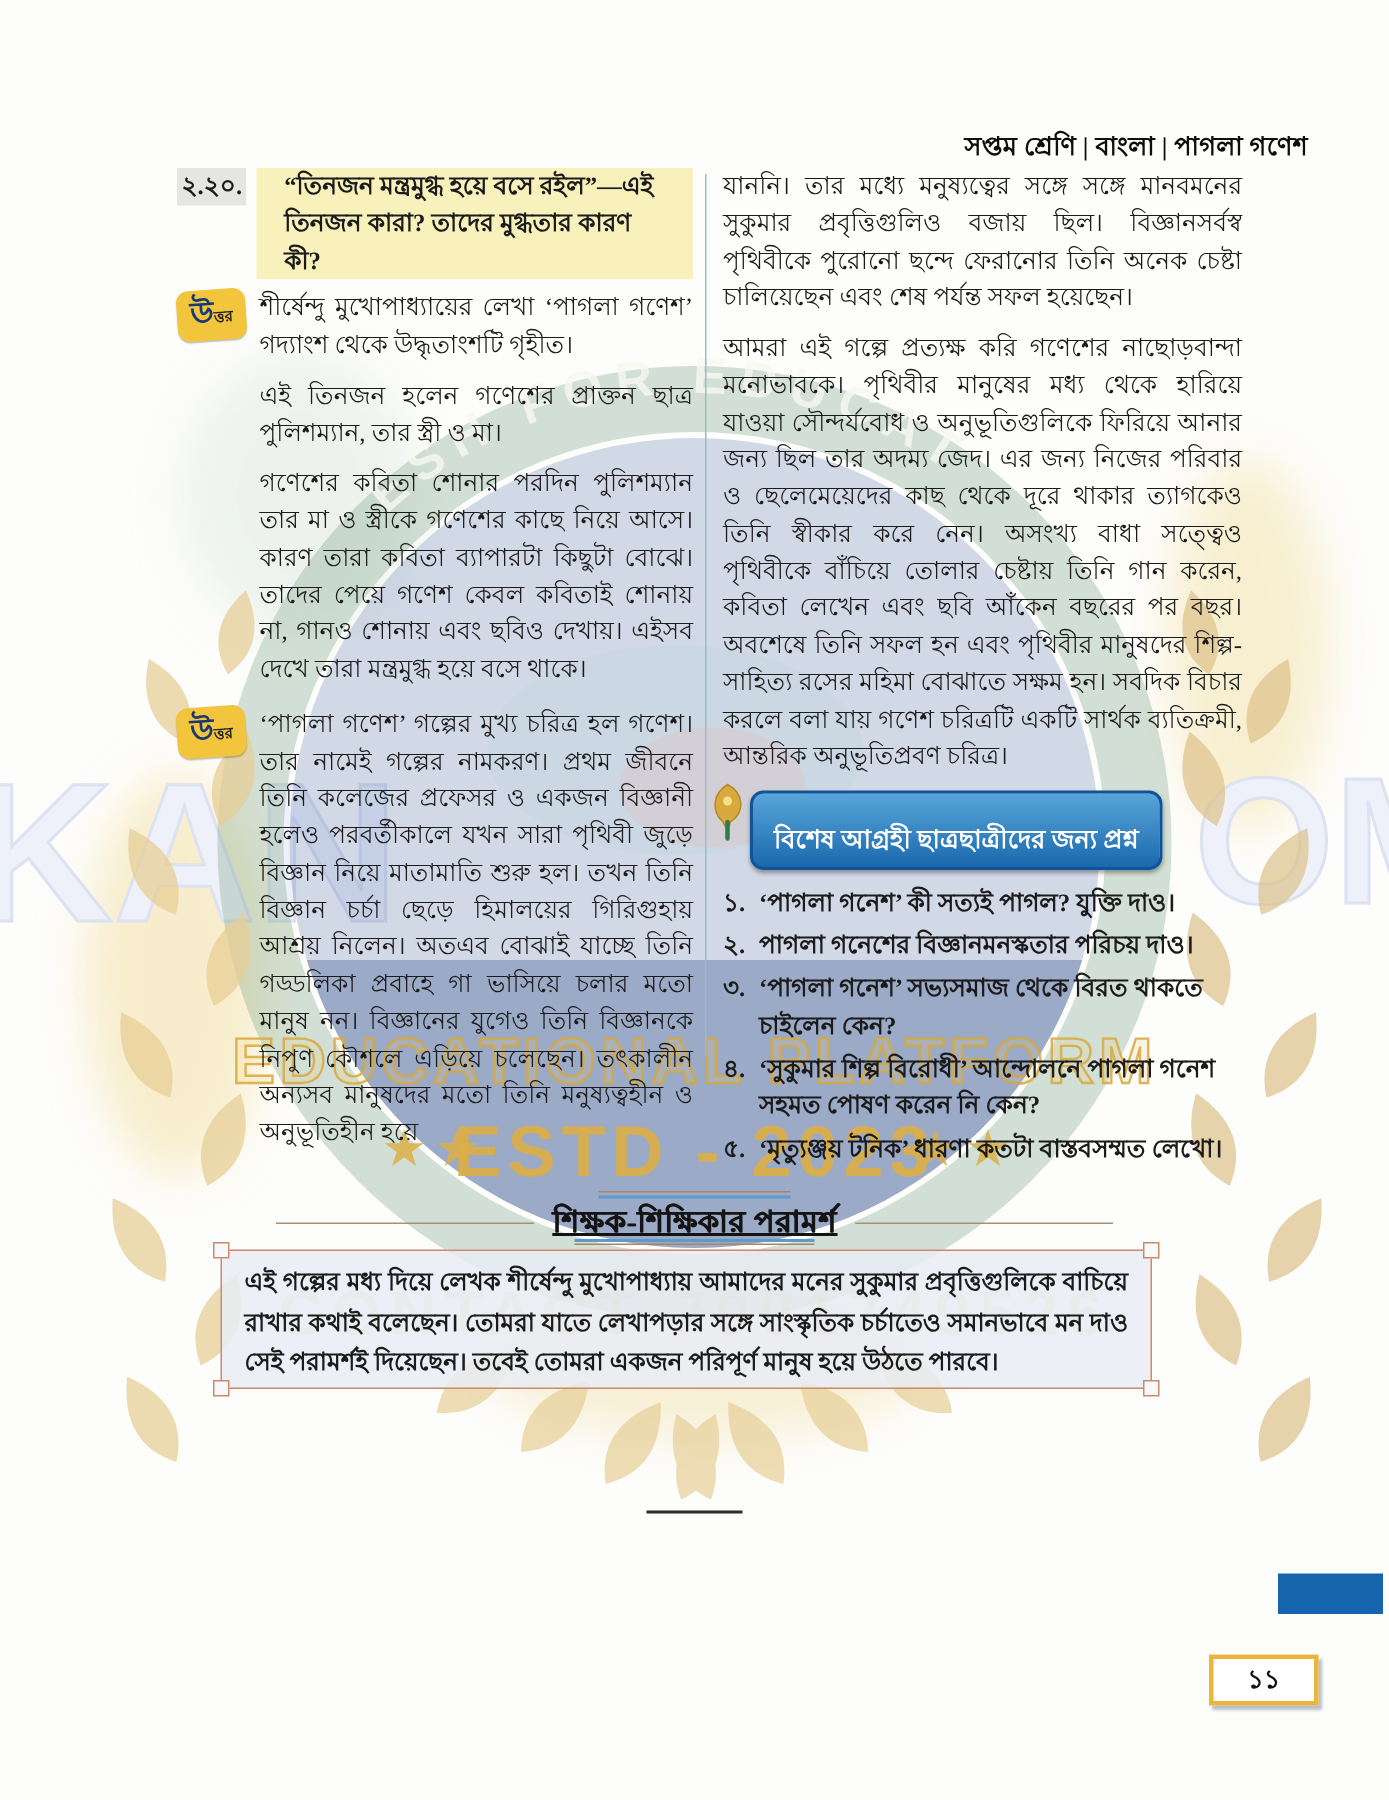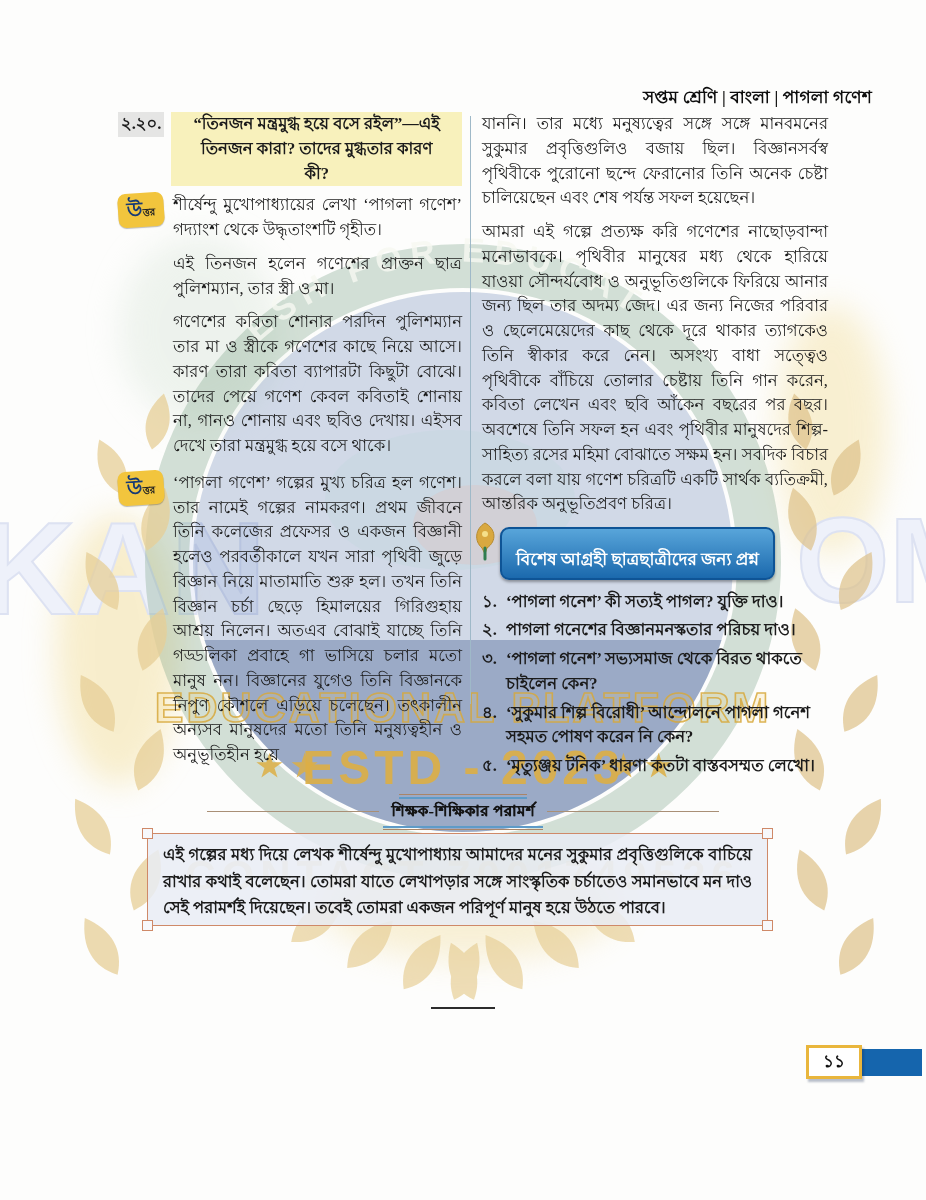--- a/index.html
+++ b/index.html
@@ -14,21 +14,21 @@
 
   
   .hdr{position:absolute;top:84px;right:54px;font-size:17px;font-weight:700;color:#0d0d0d;letter-spacing:.2px;}
 
   
   .col{position:absolute;top:112px;font-size:16.5px;line-height:1.5;}
   .left-col{left:118px;width:344px;}
   .right-col{left:482px;width:346px;}
   .divider{position:absolute;left:470px;top:116px;width:1px;height:588px;background:#9fb9c8;}
 
-  .q-row{display:flex;gap:7px;font-weight:700;margin-bottom:7px;text-align:center;}
+  .q-row{display:flex;gap:7px;font-weight:700;margin-bottom:7px;}
   .q-num{flex:0 0 auto;background:#e5e5e4;padding:0 3px;align-self:flex-start;}
   .q-text{background:rgba(247,239,176,.85);padding:0 18px;}
 
   .ans-row{display:flex;gap:9px;margin-bottom:12px;}
   .ans-icon{flex:0 0 38px;align-self:flex-start;background:#f2c53d;border-radius:8px;
     padding:1px 4px 3px;transform:rotate(-4deg);box-shadow:0 1px 1px rgba(0,0,0,.25);
     white-space:nowrap;text-align:center;}
   .ans-u{font-size:20px;font-weight:800;color:#173a75;}
   .ans-rest{font-size:10px;font-weight:700;color:#222;}
   .ans-body p{margin:0 0 9px;text-align:justify;}
@@ -45,35 +45,35 @@
   .sq{display:flex;margin-bottom:4px;font-weight:600;}
   .sq-num{flex:0 0 24px;}
   .sq-text{flex:1;}
 
   
   .mini-rule{position:absolute;left:50%;transform:translateX(-50%);height:0;}
   .rule-brown{border-top:1.6px solid #a98568;}
   .rule-blue{border-top:2px solid #5e9bc8;}
   .advice-title-row{position:absolute;top:799px;left:0;right:0;display:flex;align-items:center;justify-content:center;gap:12px;}
   .advice-side-rule{width:172px;height:1.4px;background:#a98f76;}
-  .advice-title{font-size:15px;font-weight:900;letter-spacing:.5px;color:#141414;
-    text-shadow:.6px 0 0 #141414;}
+  .advice-title{font-size:20px;font-weight:900;letter-spacing:.5px;color:#141414;
+    text-shadow:.6px 0 0 #141414;text-decoration:underline;}
   .advice-box{position:absolute;left:147px;right:158px;top:833px;height:93px;
     background:rgba(233,236,245,.85);border:1.6px solid #cf8968;box-sizing:border-box;
     padding:8px 15px;font-family:Liberation Serif, serif;}
   .advice-box p{margin:0;text-align:justify;font-size:16.4px;font-weight:600;line-height:1.62;}
   .corner{position:absolute;width:9px;height:9px;background:#f7f8fb;border:1.4px solid #cf8968;}
   .c-tl{left:-6px;top:-6px;} .c-tr{right:-6px;top:-6px;}
   .c-bl{left:-6px;bottom:-6px;} .c-br{right:-6px;bottom:-6px;}
 
   .center-dash{position:absolute;top:1007px;left:431px;width:64px;height:2px;background:#2c2c2c;}
 
   
   .page-bar{position:absolute;left:852px;top:1049px;right:4px;height:27px;background:#1565ad;}
-  .page-num-box{position:absolute;left:806px;top:1045px;width:56px;height:34px;
+  .page-num-box{position:absolute;left:806px;top:1103px;width:73px;height:34px;
     background:#fff;border:3px solid #e9b63c;box-sizing:border-box;
     display:flex;align-items:center;justify-content:center;
     font-size:17px;font-weight:800;color:#111;box-shadow:2px 3px 2px rgba(25,45,85,.3);}
 </style>
 </head>
 <body>
 
 <div class="page">
 
   <svg class="wm" width="926" height="1200" viewBox="0 0 926 1200">

